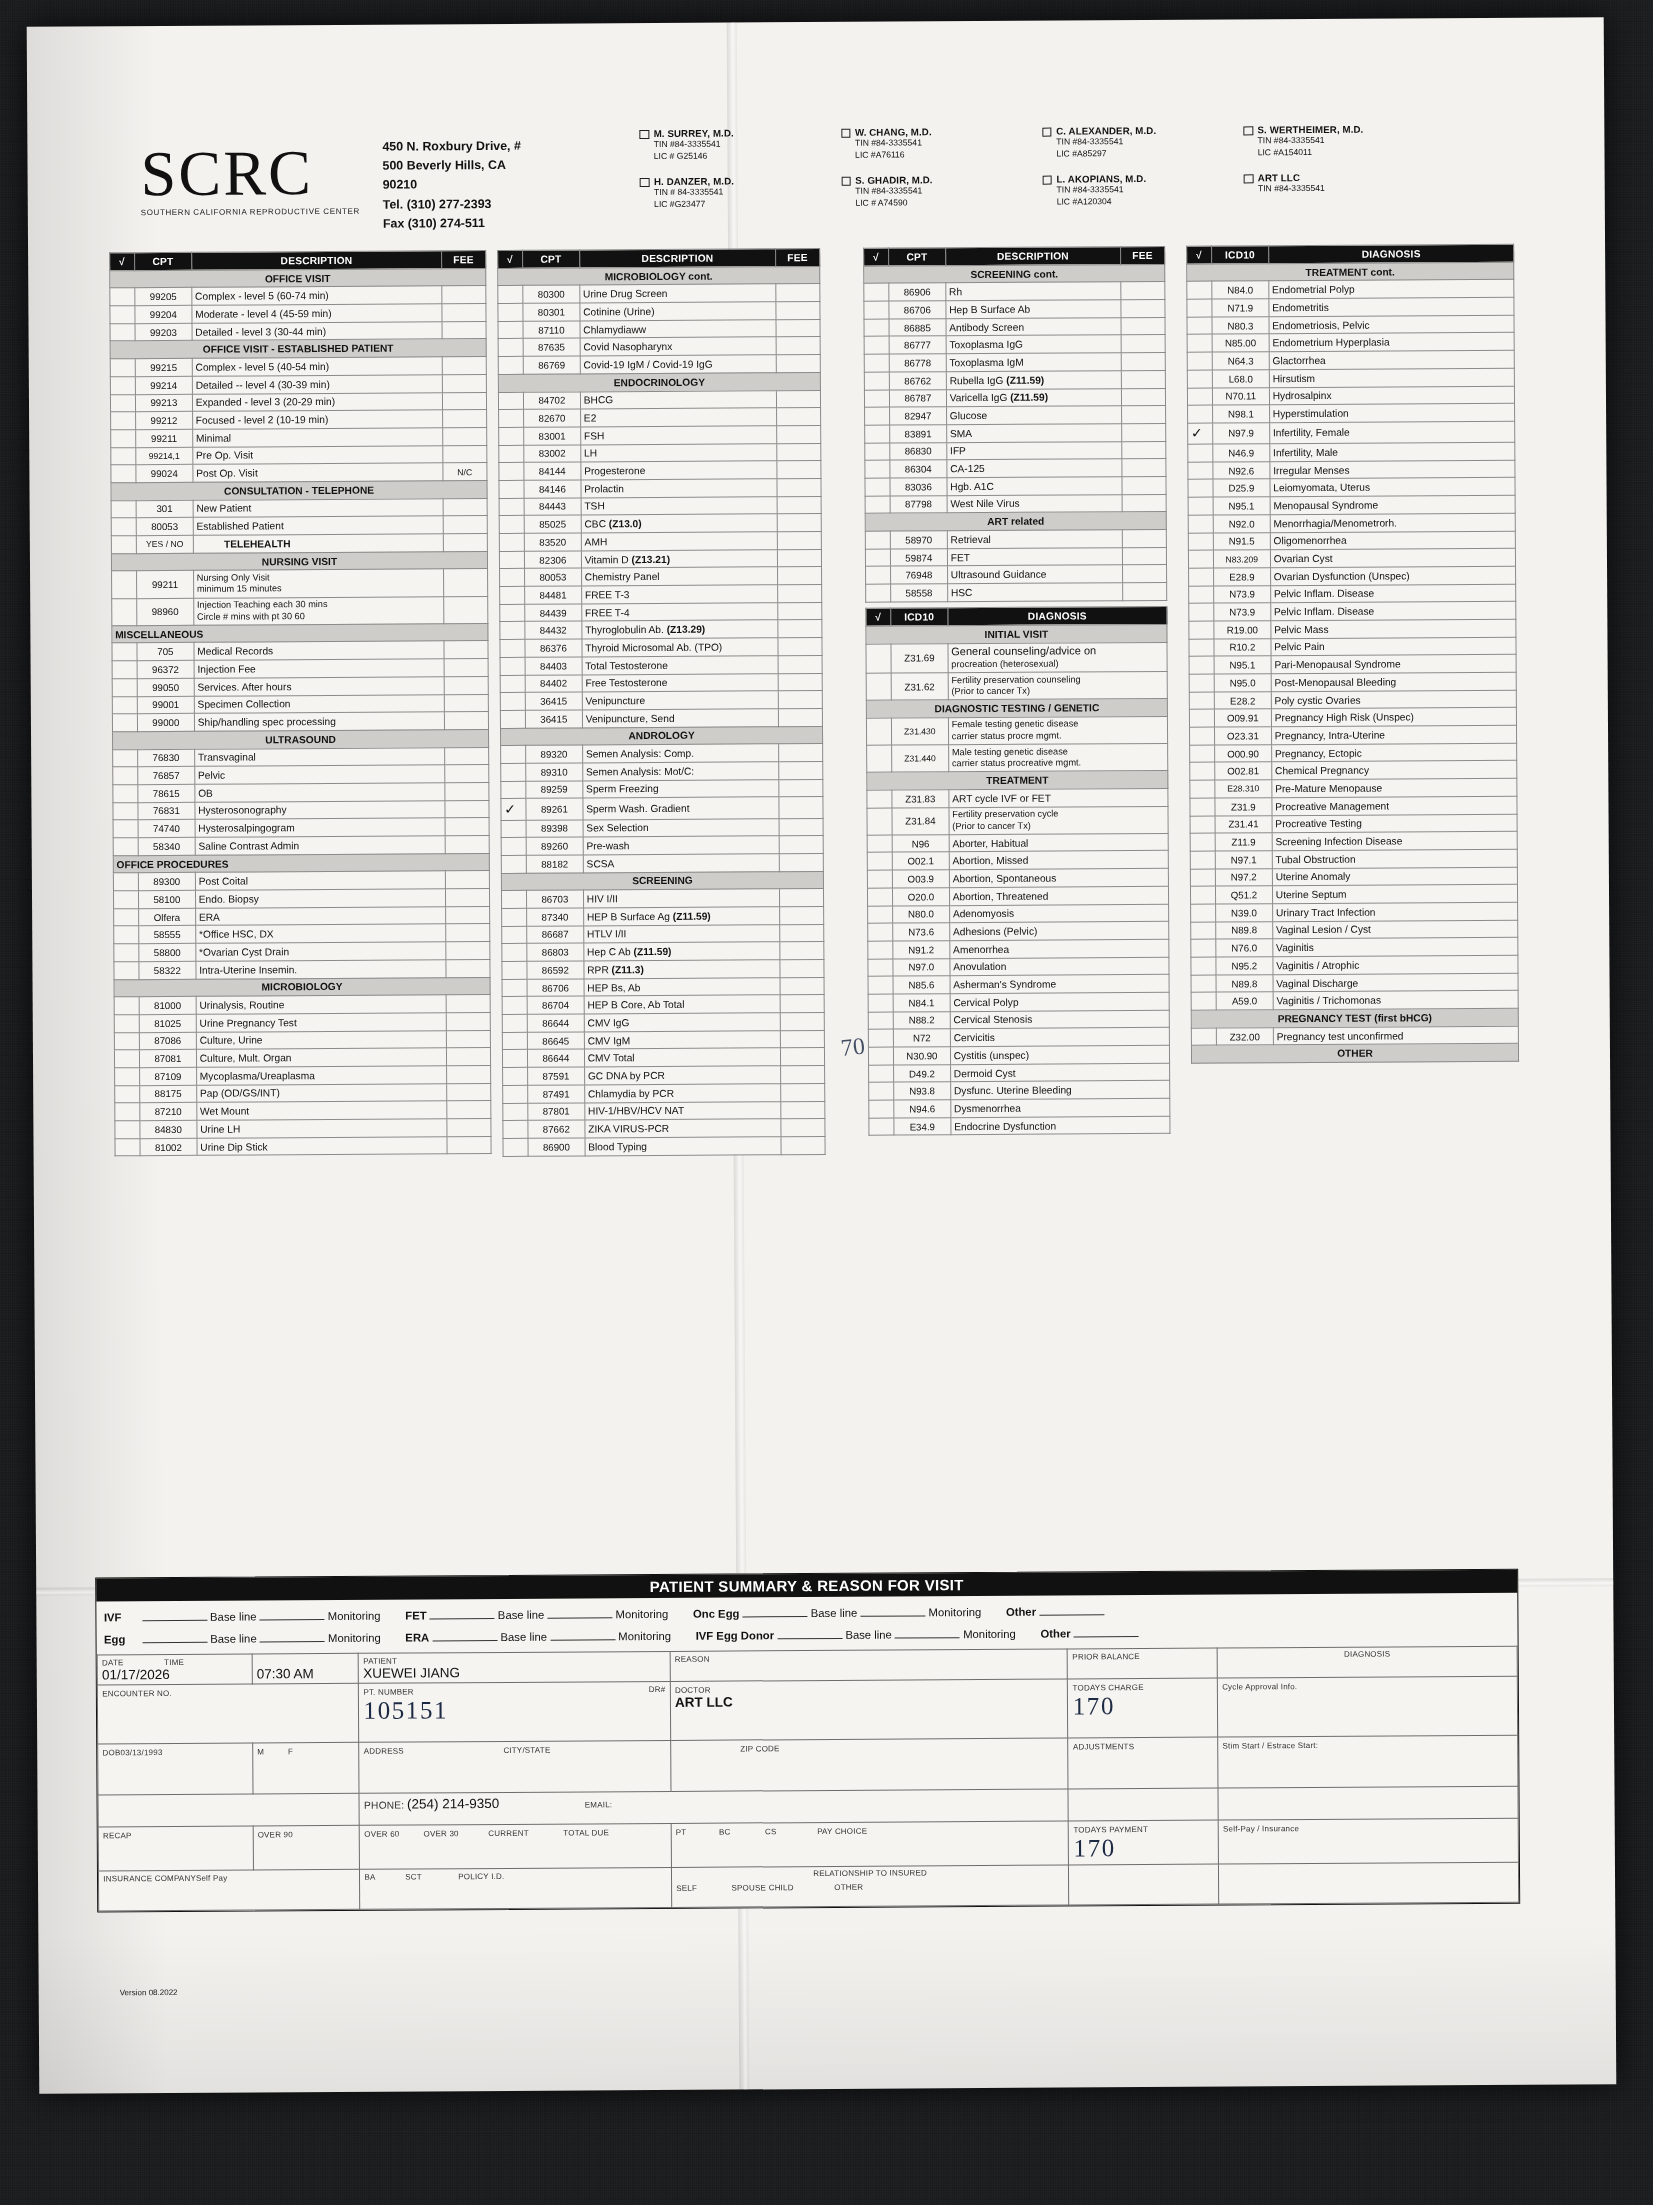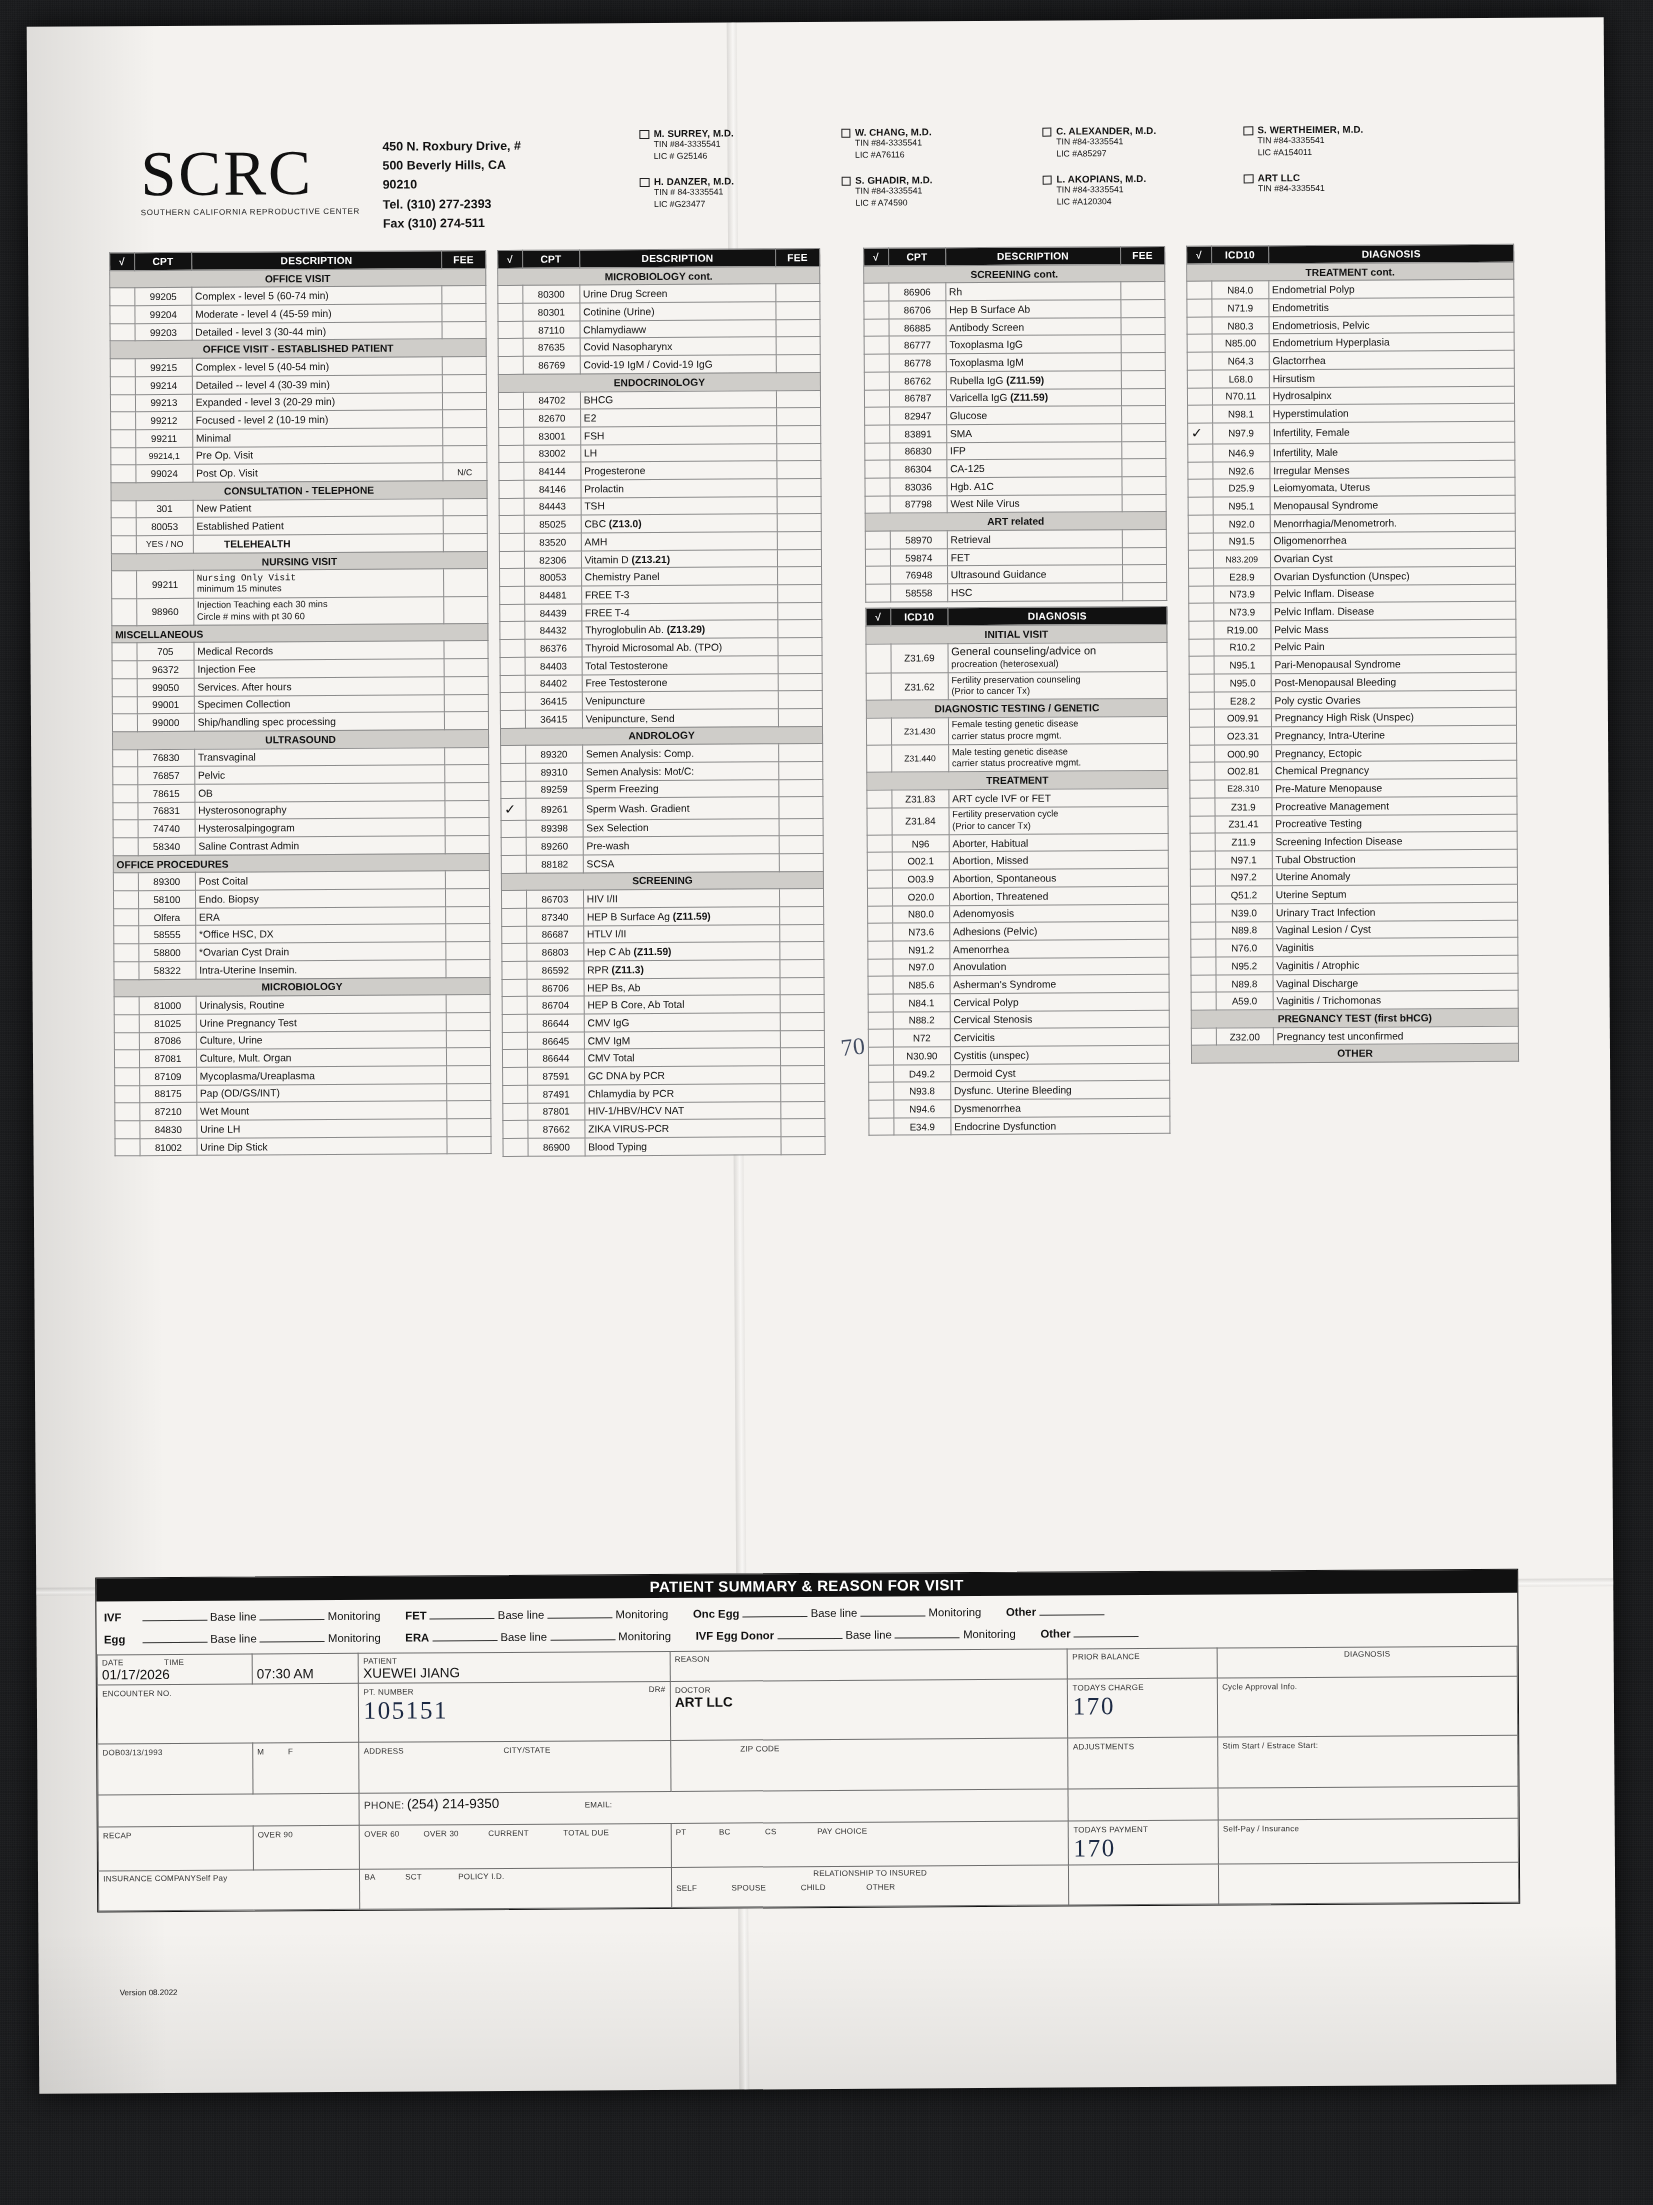--- a/index.html
+++ b/index.html
@@ -239,21 +239,21 @@
               <td class="desc" style="font-weight: bold; padding-left: 30px;">TELEHEALTH</td>
               <td class="fee" style="font-size: 8.6px; text-align: center;"></td>
             </tr>
             <tr class="sect">
               <td colspan="4">NURSING VISIT</td>
             </tr>
             <tr class="tall">
               <td class="chk"></td>
               <td class="code">99211</td>
               <td class="desc">
-                <div style="line-height: 1.25; font-size: 9.2px; font-family: Liberation Mono, monospace;">Nursing Only Visit</div>
+                <div style="line-height: 1.25; font-size: 9.2px;">Nursing Only Visit</div>
                 <div style="line-height: 1.25; font-size: 9.2px;">minimum 15 minutes</div>
               </td>
               <td class="fee" style="font-size: 8.6px; text-align: center;"></td>
             </tr>
             <tr class="tall">
               <td class="chk"></td>
               <td class="code">98960</td>
               <td class="desc">
                 <div style="line-height: 1.25; font-size: 9.2px;">Injection Teaching each 30 mins</div>
                 <div style="line-height: 1.25; font-size: 9.2px;">Circle # mins with pt    30      60</div>
@@ -1391,21 +1391,21 @@
         <td>
           <span class="cap">BA</span>
           <span class="cap" style="margin-left:27px">SCT</span>
           <span class="cap" style="margin-left:34px">POLICY I.D.</span>
         </td>
         <td>
           <div class="cap" style="text-align:center">RELATIONSHIP TO INSURED</div>
           <div style="margin-top:4.3px">
             <span class="cap">SELF</span>
             <span class="cap" style="margin-left:32px">SPOUSE</span>
-            <span class="cap" style="margin-left:32px">CHILD</span>
+            <span class="cap" style="">CHILD</span>
             <span class="cap" style="margin-left:38px">OTHER</span>
           </div>
         </td>
         <td></td>
         <td></td>
       </tr>
     </tbody>
       </table>
   </div>
 

